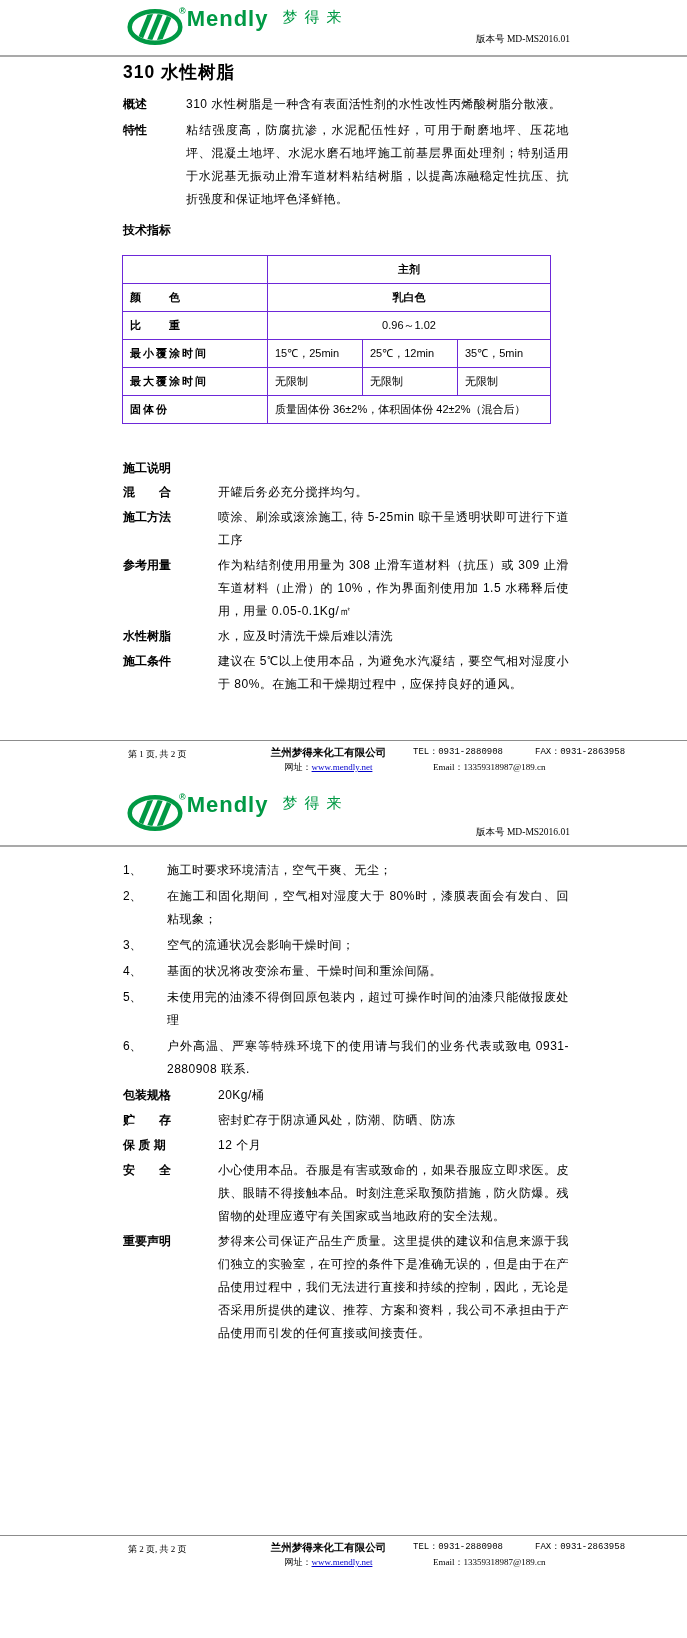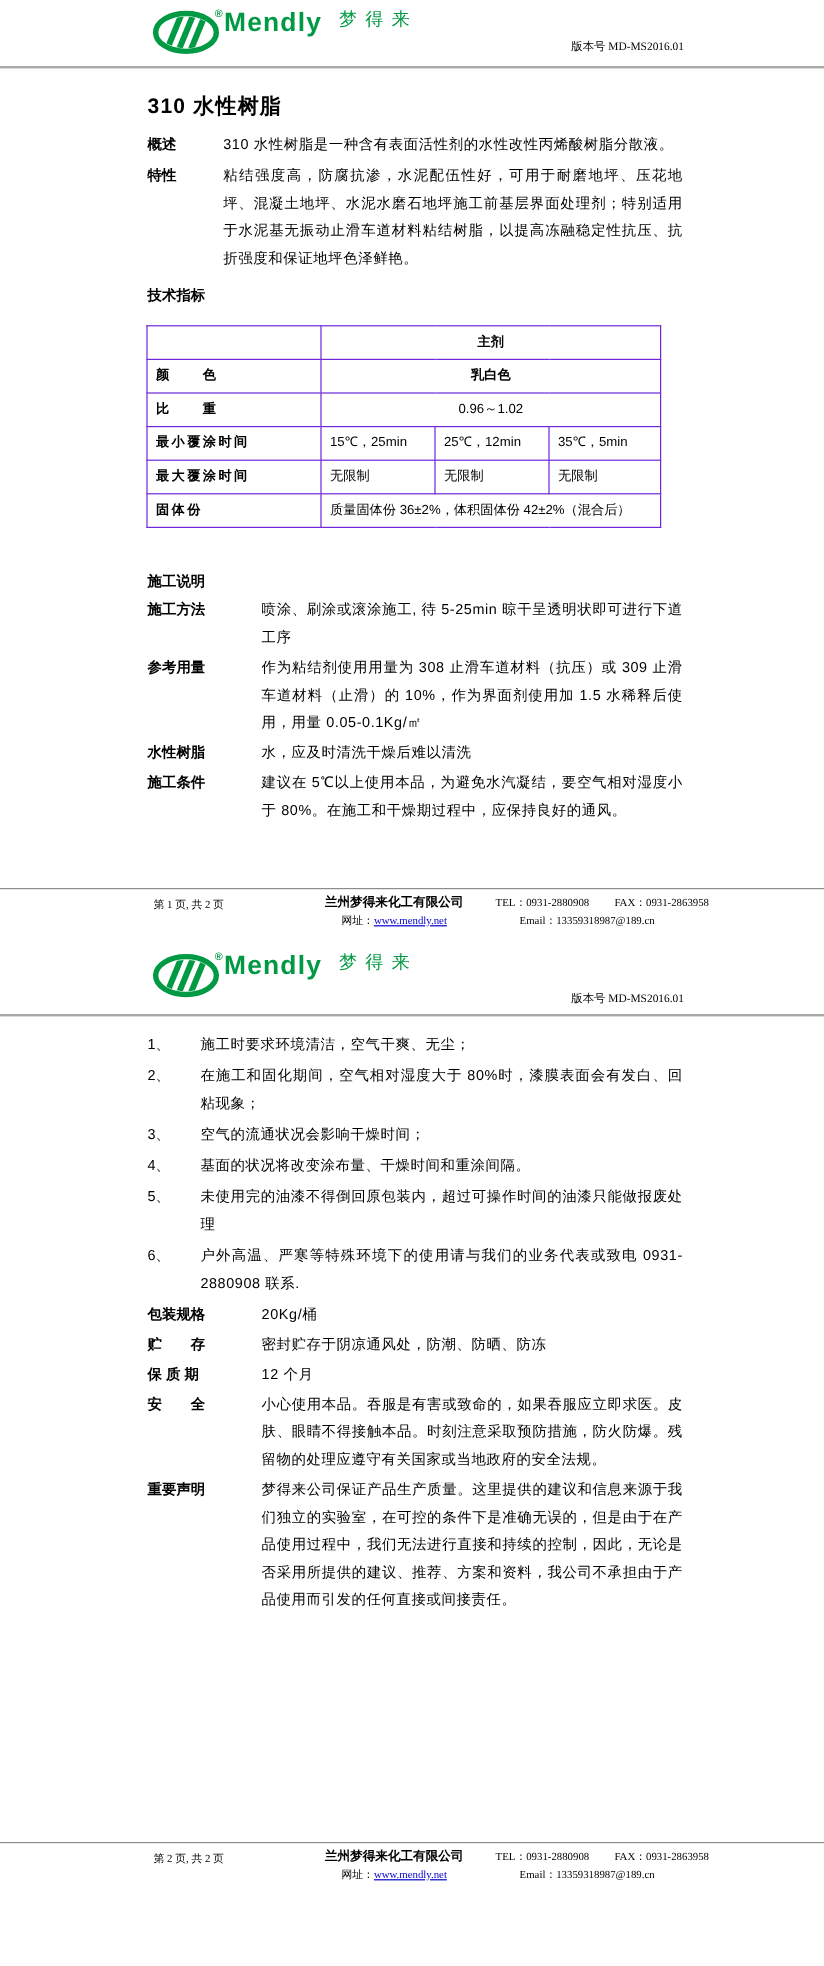--- a/index.html
+++ b/index.html
@@ -27,21 +27,21 @@
     font-family:"Liberation Serif", serif;
   }
   #page-1 .version { top:33px; }
   #page-2 .version { top:51px; }
   .rule { position:absolute; left:0; width:687px; height:2px; background:#a9a9a9; }
   #page-1 .rule { top:55px; }
   #page-2 .rule { top:70px; }
 
   
   .content { position:absolute; left:123px; right:118px; font-size:12px; line-height:23px; }
-  #page-1 .content { top:76px; }
+  #page-1 .content { top:60px; }
   #page-2 .content { top:84px; }
   .doc-title { font-size:17.5px; font-weight:bold; line-height:24px; margin-bottom:9px; letter-spacing:1px; }
   .row { display:flex; align-items:flex-start;gap:26px; }
   .row .lab { flex:0 0 69px; font-weight:bold; white-space:nowrap; }
   .row.narrow .lab { flex:0 0 37px; }
   .row .txt { flex:1; text-align:justify; letter-spacing:0.5px; }
   .heading { font-weight:bold; }
   .sp-after-title { margin-bottom:3px; }
   .tech-heading { margin-top:8px; }
   .spec-table { border-collapse:collapse; margin:13px 0 0 -1px; table-layout:fixed; width:428px; font-size:11px; }
@@ -61,21 +61,21 @@
     position:absolute; left:0; width:687px; border-top:1.5px solid #8c8c8c;
     padding:4px 0 0 128px; display:flex; font-size:9px; line-height:15px;
     font-family:"Liberation Serif", serif;
   }
   #page-1 .page-footer { top:740px; }
   #page-2 .page-footer { top:760px; }
   .f-page { flex:0 0 128px; padding-top:2px; }
   .f-mid { flex:0 0 145px; text-align:center; }
   .f-company { font-weight:bold; font-size:10.5px; }
   .f-right { flex:1; padding-left:12px; }
-  .f-right .r1 { display:flex; gap:21px; }
+  .f-right .r1 { display:flex; gap:32px;font-family:Liberation Mono, monospace; }
   .f-right .r2 { padding-left:20px; }
   .link { color:#0000cc; text-decoration:underline; cursor:pointer; }
 </style>
 </head>
 <body>
 
 <div class="page" id="page-1">
 
   <div class="logo">
     <svg class="logo-mark" viewBox="0 0 62 42">
@@ -150,20 +150,24 @@
       <tr>
         <td class="lblcell">固体份</td>
         <td colspan="3">质量固体份 36±2%，体积固体份 42±2%（混合后）</td>
       </tr>
     </tbody>
       </table>
 
     <div class="heading constr-heading">施工说明</div>
 
     <div class="row item">
+      <span class="lab">混　　合</span>
+      <span class="txt">开罐后务必充分搅拌均匀。</span>
+    </div>
+    <div class="row item">
       <span class="lab">施工方法</span>
       <span class="txt">喷涂、刷涂或滚涂施工, 待 5-25min 晾干呈透明状即可进行下道工序</span>
     </div>
     <div class="row item">
       <span class="lab">参考用量</span>
       <span class="txt">作为粘结剂使用用量为 308 止滑车道材料（抗压）或 309 止滑车道材料（止滑）的 10%，作为界面剂使用加 1.5 水稀释后使用，用量 0.05-0.1Kg/㎡</span>
     </div>
     <div class="row item">
       <span class="lab">水性树脂</span>
       <span class="txt">水，应及时清洗干燥后难以清洗</span>

